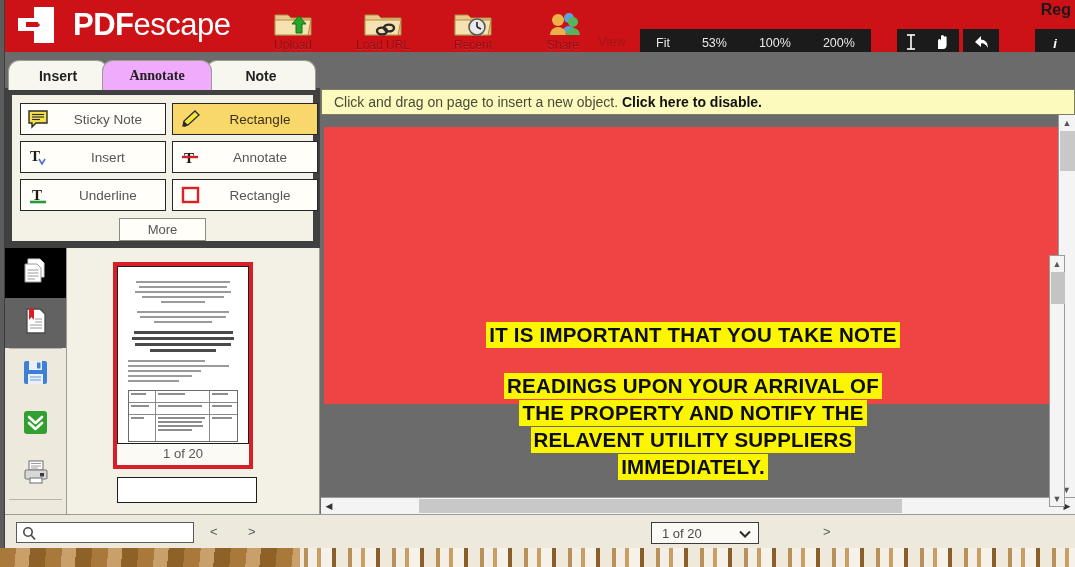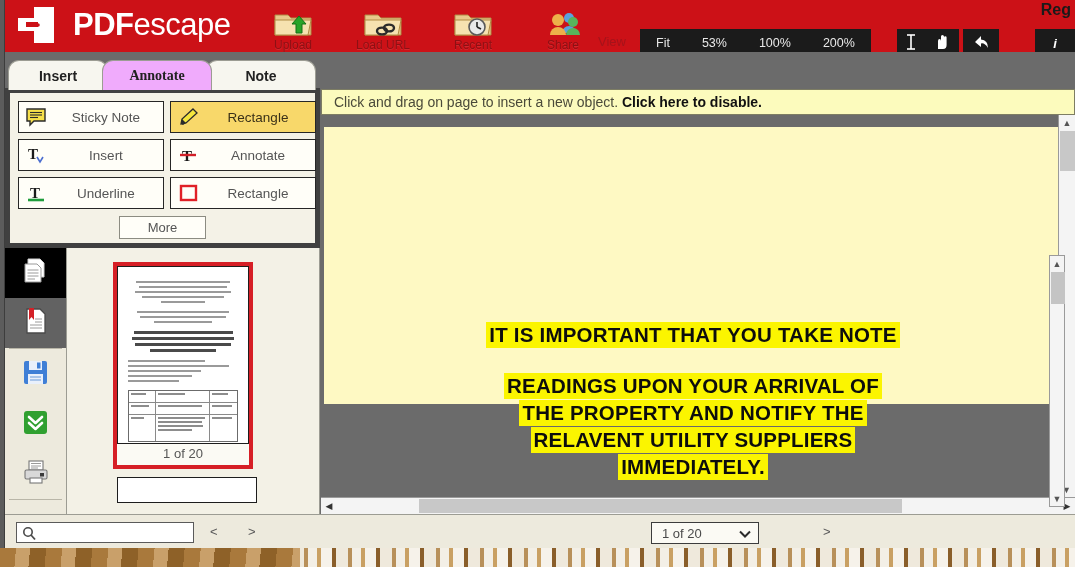--- a/index.html
+++ b/index.html
@@ -94,21 +94,21 @@
     padding: 7px 0 6px 0; width: 110px; text-align: center;
     border-radius: 11px 11px 0 0; margin-right: -6px; position: relative; cursor: pointer;
   }
   .tab.t1 { width: 100px; }
   .tab.active { background: #f0abfc; z-index: 3; font-family: Liberation Serif, serif; }
   .tab.t3 { width: 110px; z-index: 1; }
 
   
   .left-panel {
     position: absolute; left: 5px; top: 88px; width: 315px; height: 160px;
-    background: #f4f2e7; border: 5px solid #404040; z-index: 10;
+    background: #f4f2e7; border: 7px solid #404040; z-index: 10;
   }
   .tool-grid {
     display: grid; grid-template-columns: 146px 146px; gap: 6px;
     padding: 8px 8px 0 8px;
   }
   .tool-btn {
     display: flex; align-items: center; height: 32px; background: #fffef8;
     border: 1px solid #262626; cursor: pointer;
   }
   .tool-btn.active { background: #f8d86a; }
@@ -189,21 +189,21 @@
   }
   .notice b { color: #111; }
 
   
   .viewer {
     position: absolute; left: 321px; top: 115px; width: 754px; height: 399px;
     background: #6b6b6b; z-index: 9;
   }
   .page-sheet {
     position: absolute; left: 3px; top: 12px; width: 738px; height: 277px;
-    background: #fef9c3;
+    background: #ef4444;
   }
   .doc-text {
     position: absolute; left: 0; top: 195px; width: 738px; text-align: center;
     font-size: 20.5px; font-weight: bold; color: #0d0d0d; line-height: 24px;
     letter-spacing: 0.2px;
   }
   .doc-text span {
     background: #fbf500; padding: 1px 3px; display: inline-block; margin-bottom: 1px;
   }
 

